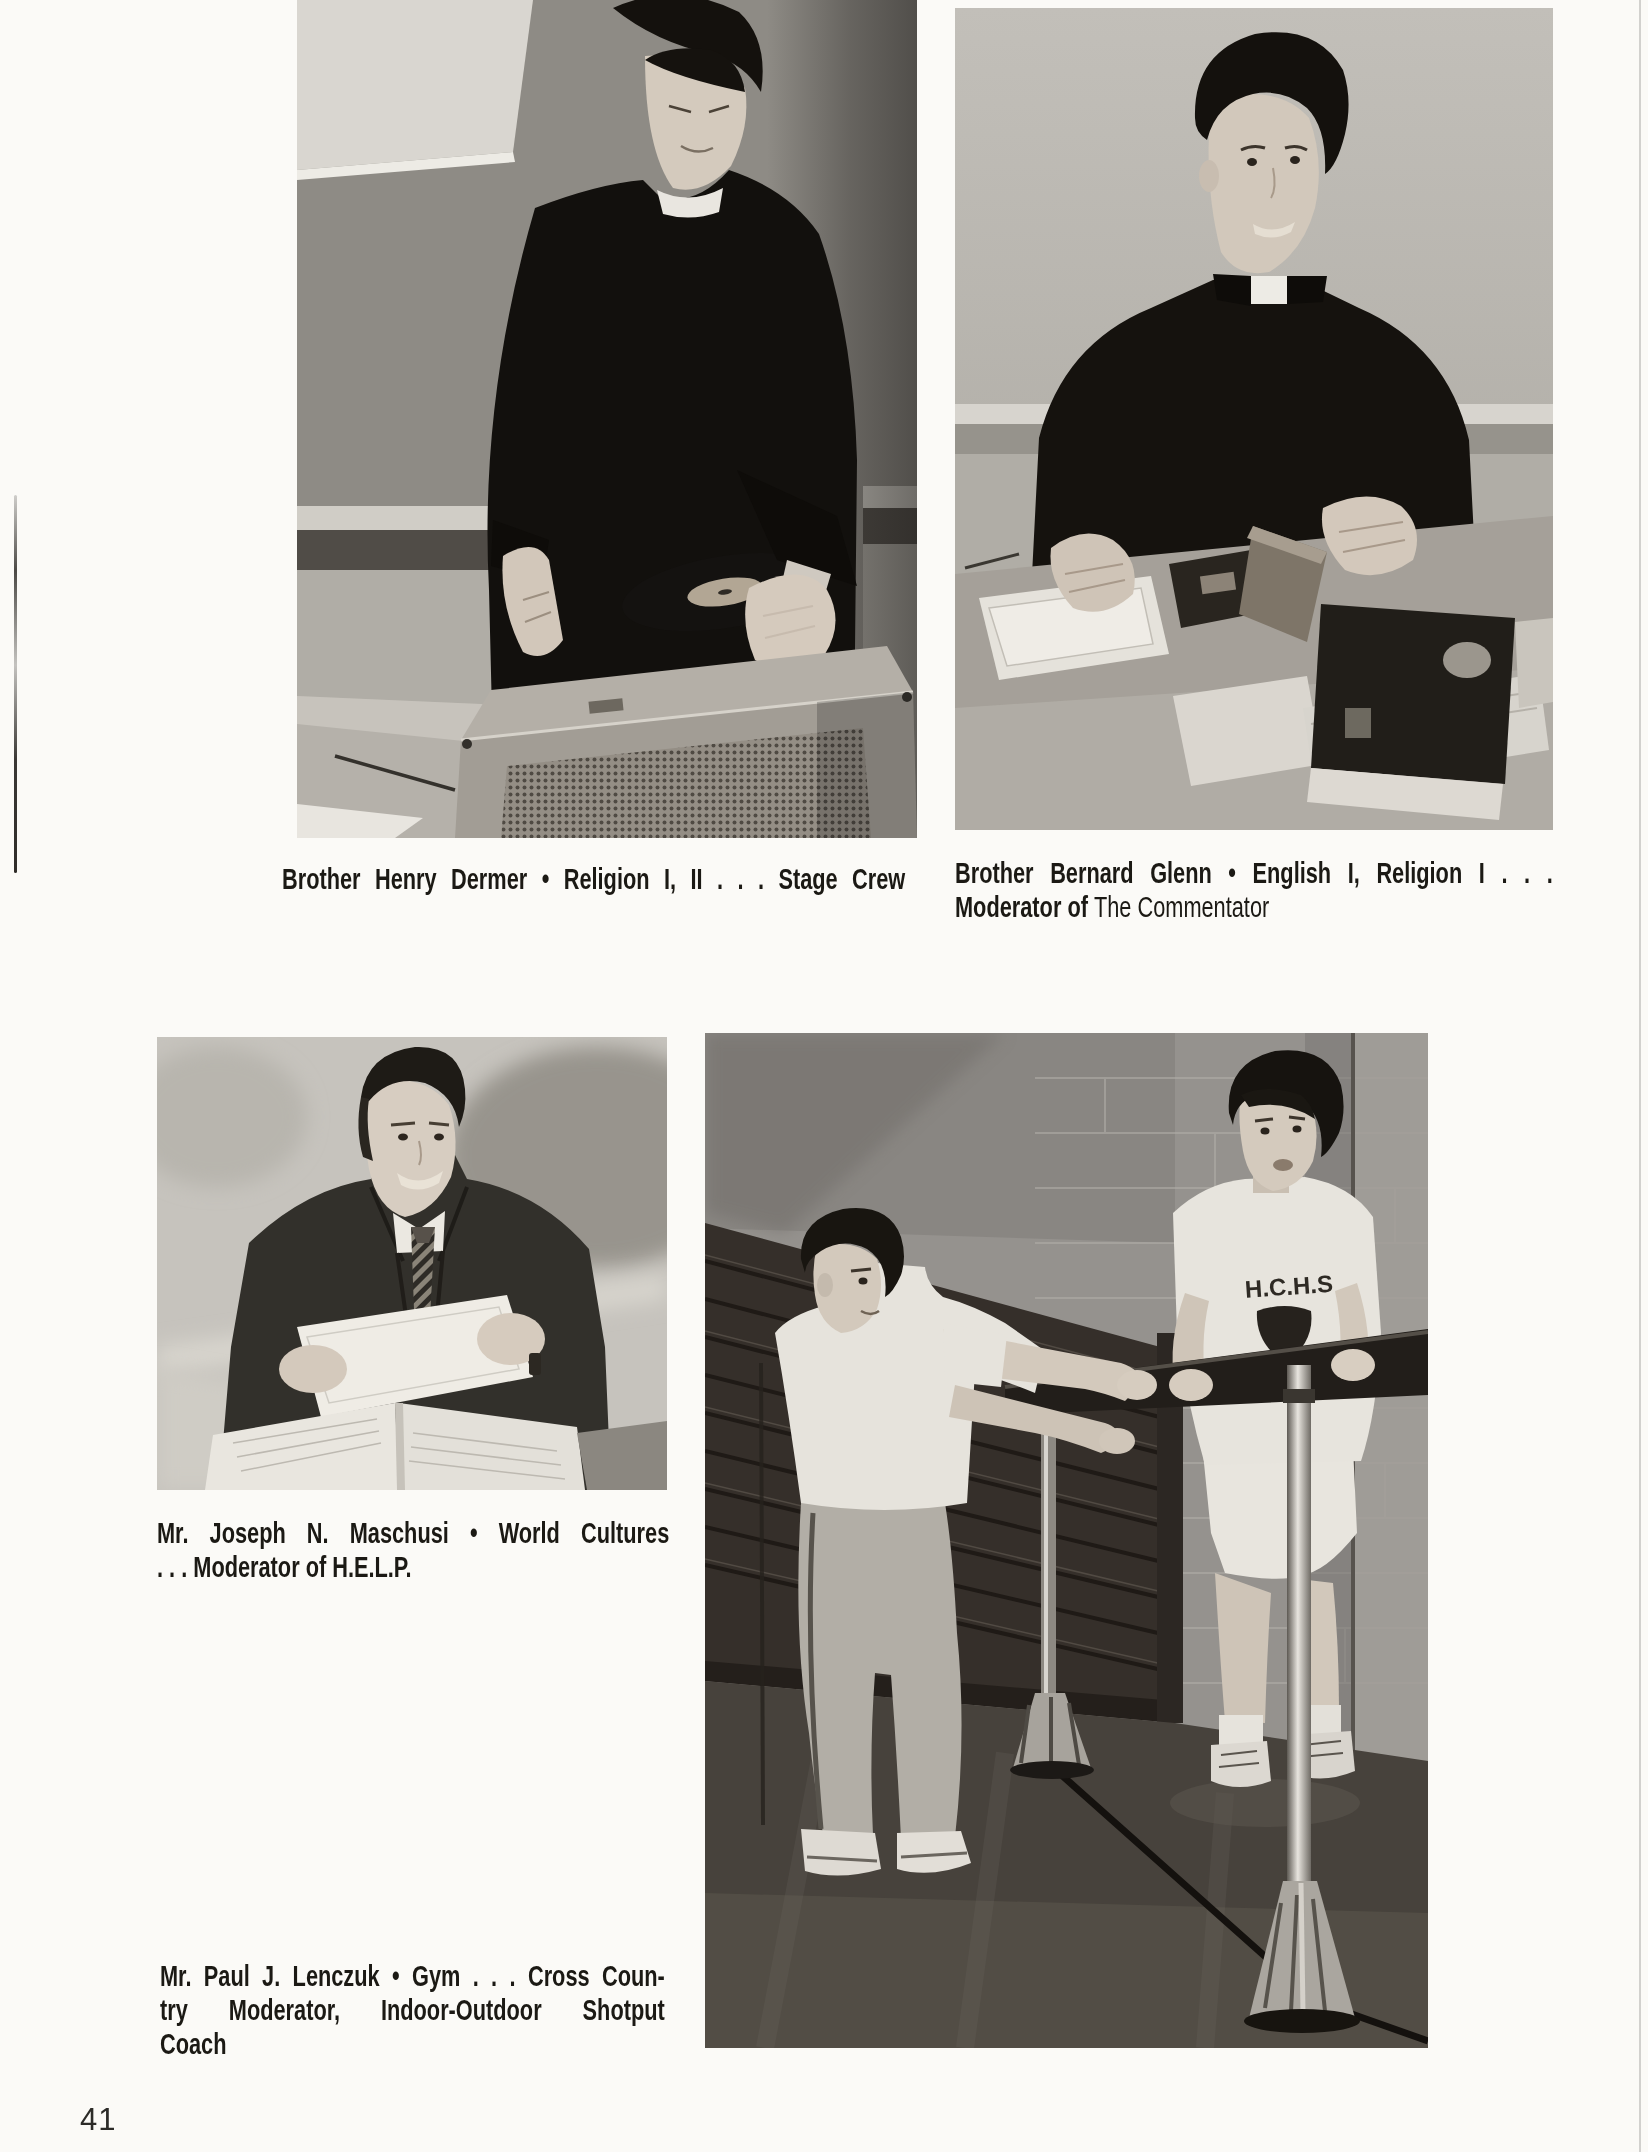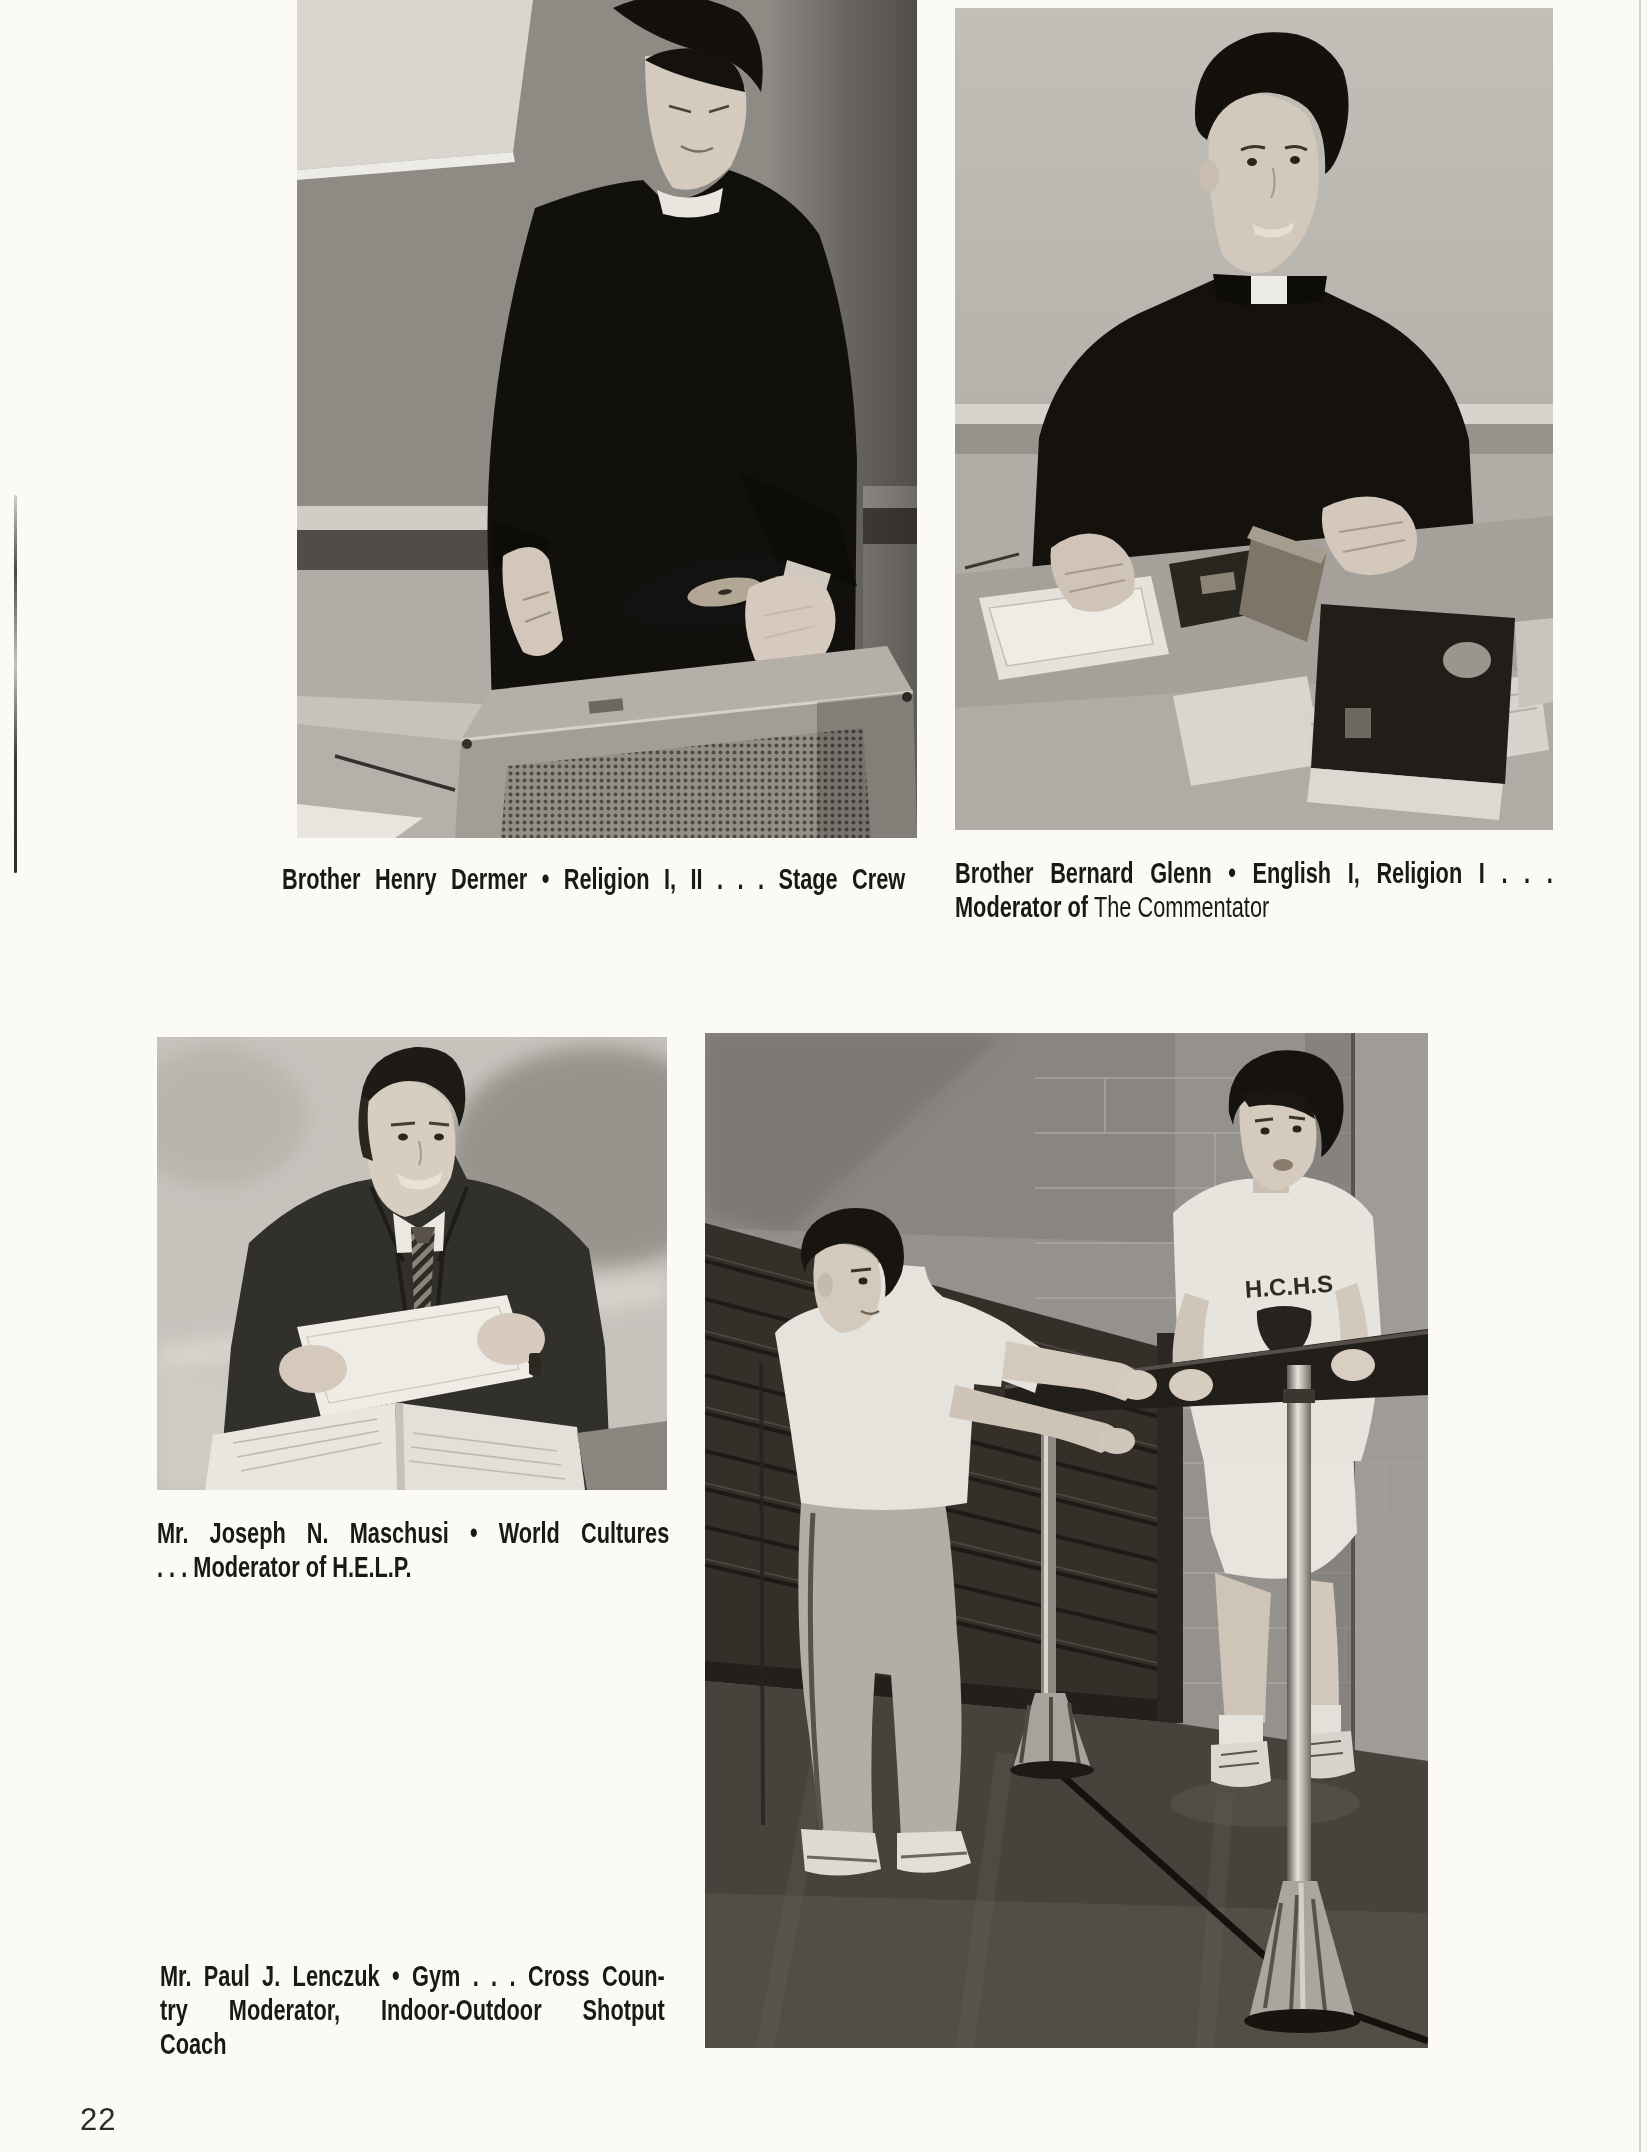--- a/index.html
+++ b/index.html
@@ -334,18 +334,18 @@
     <div class="ln just"><span class="b">Mr. Joseph N. Maschusi • World Cultures</span></div>
     <div class="ln left"><span class="b">. . . Moderator of H.E.L.P.</span></div>
   </div>
 
   <div class="caption c4">
     <div class="ln just"><span class="b">Mr. Paul J. Lenczuk • Gym . . . Cross Coun-</span></div>
     <div class="ln just"><span class="b">try Moderator, Indoor-Outdoor Shotput</span></div>
     <div class="ln left"><span class="b">Coach</span></div>
   </div>
 
-  <div class="pagenum">22</div>
+  <div class="pagenum">41</div>
 
   <div class="artifact-left"></div>
   <div class="artifact-right"></div>
 
 </div>
 
 </body></html>

